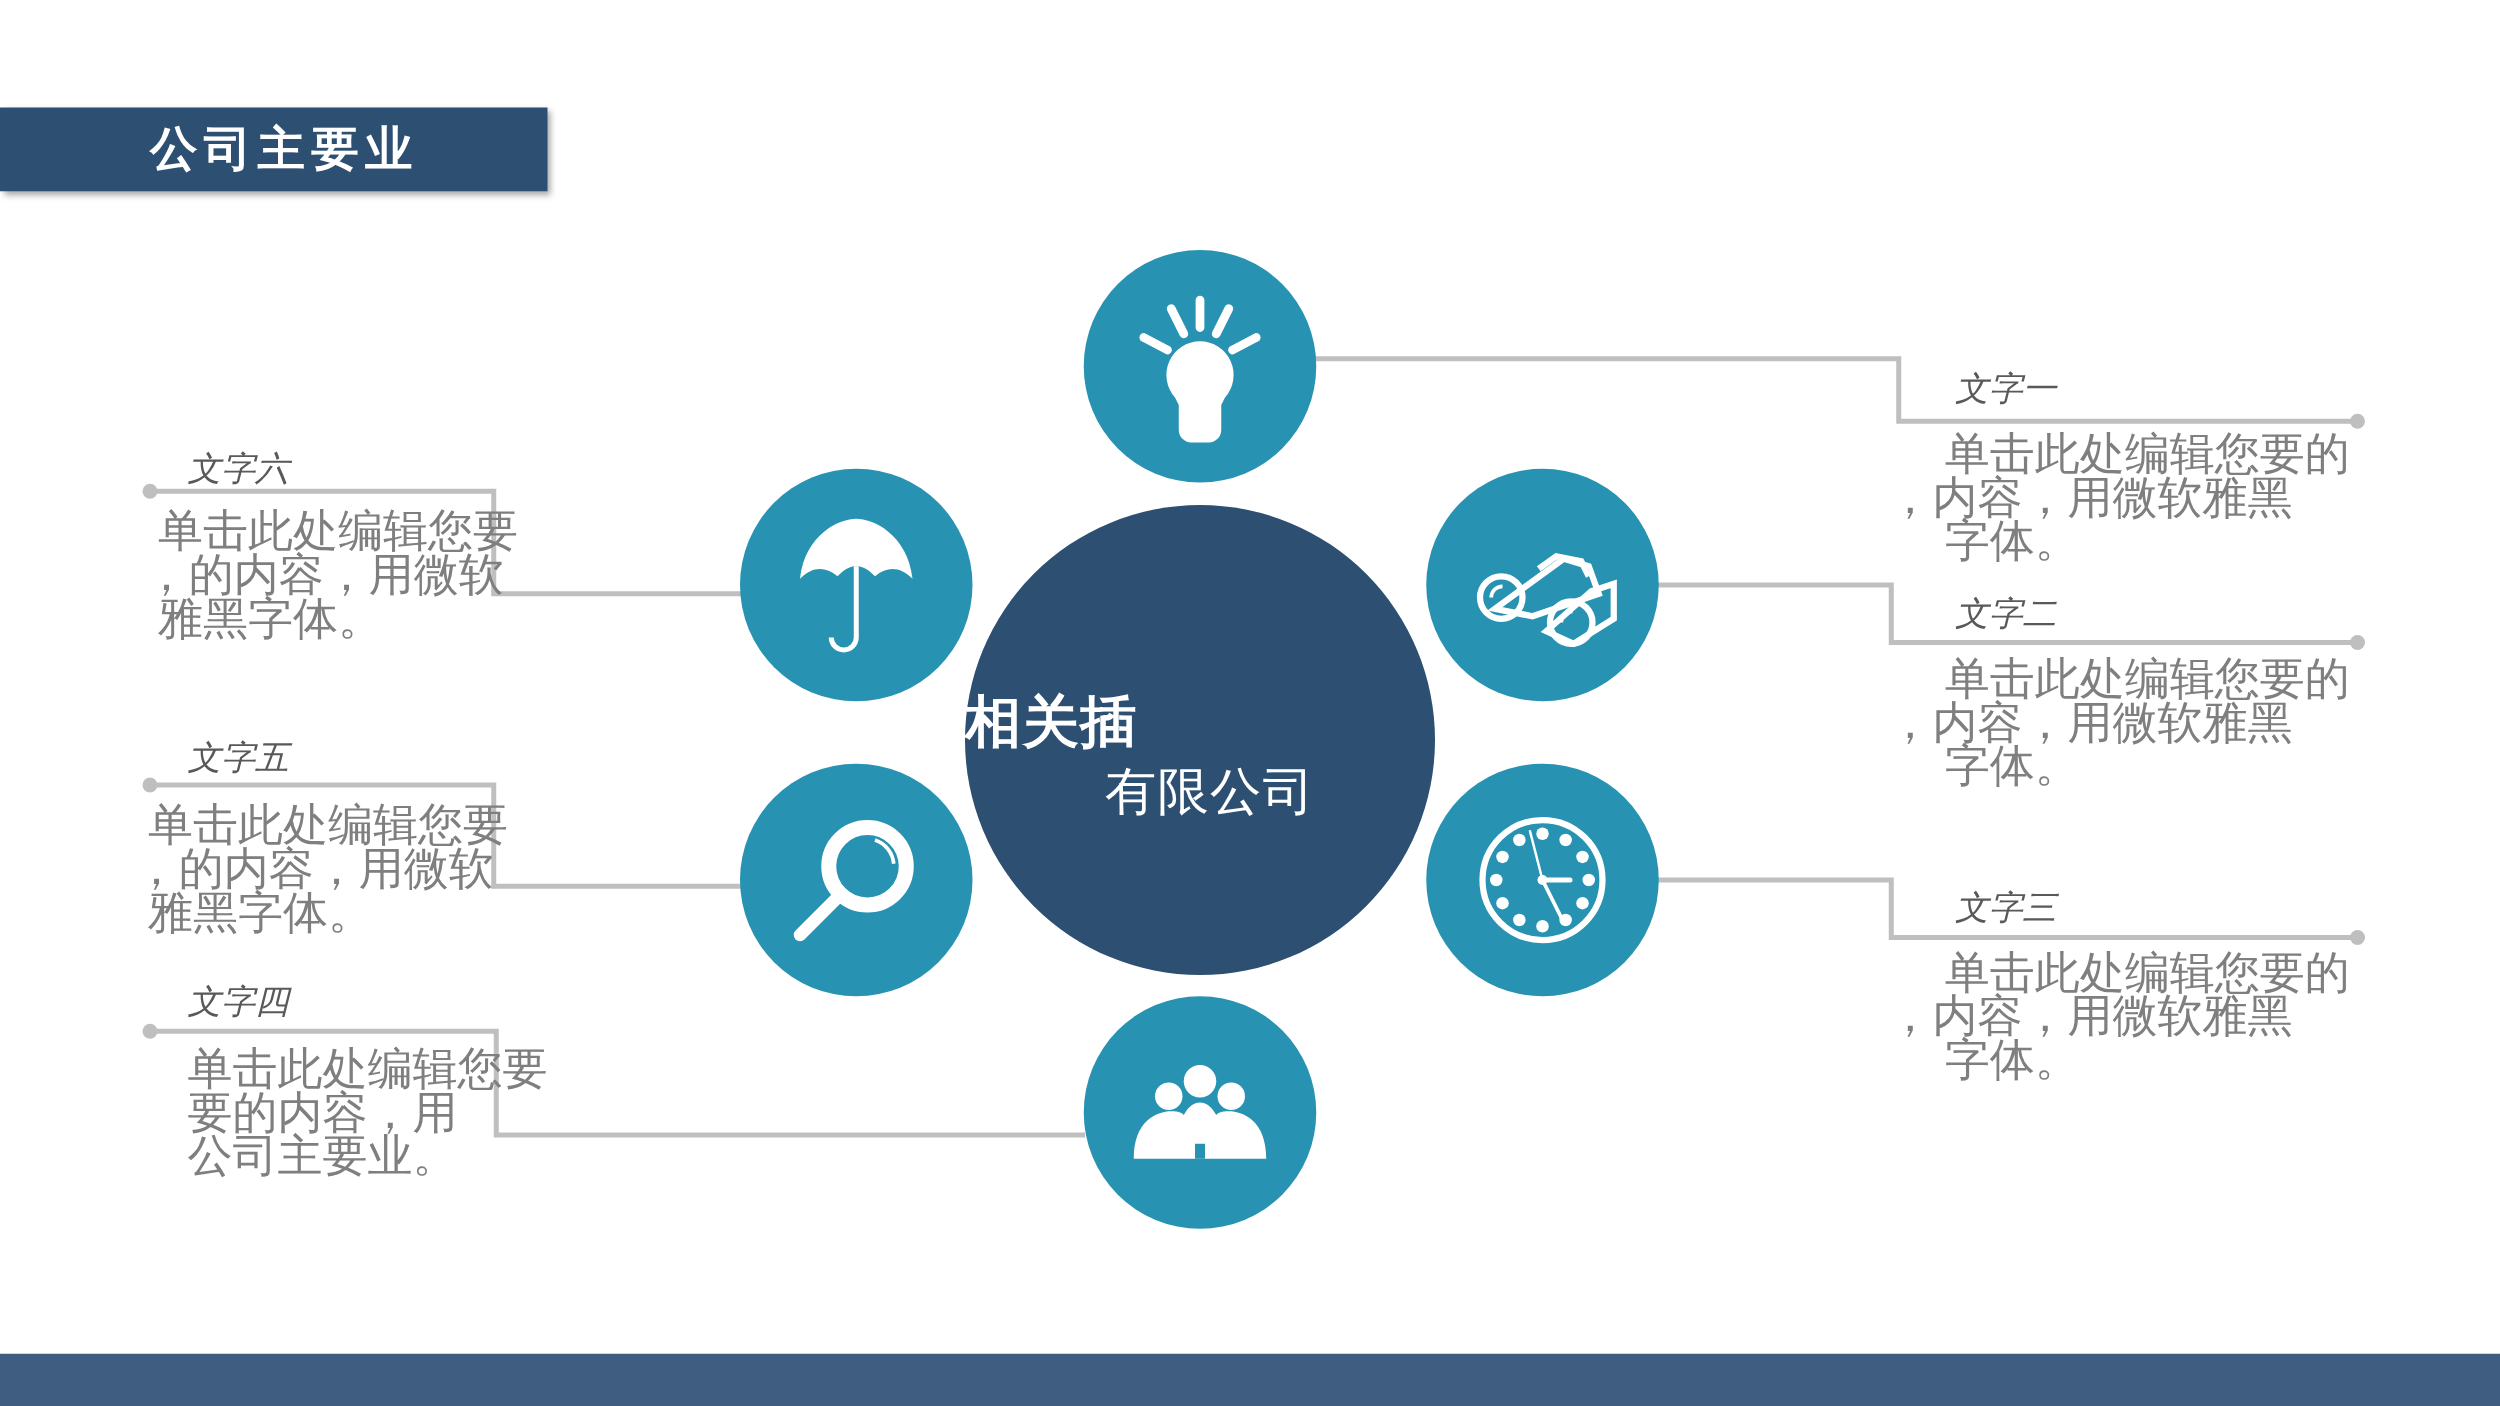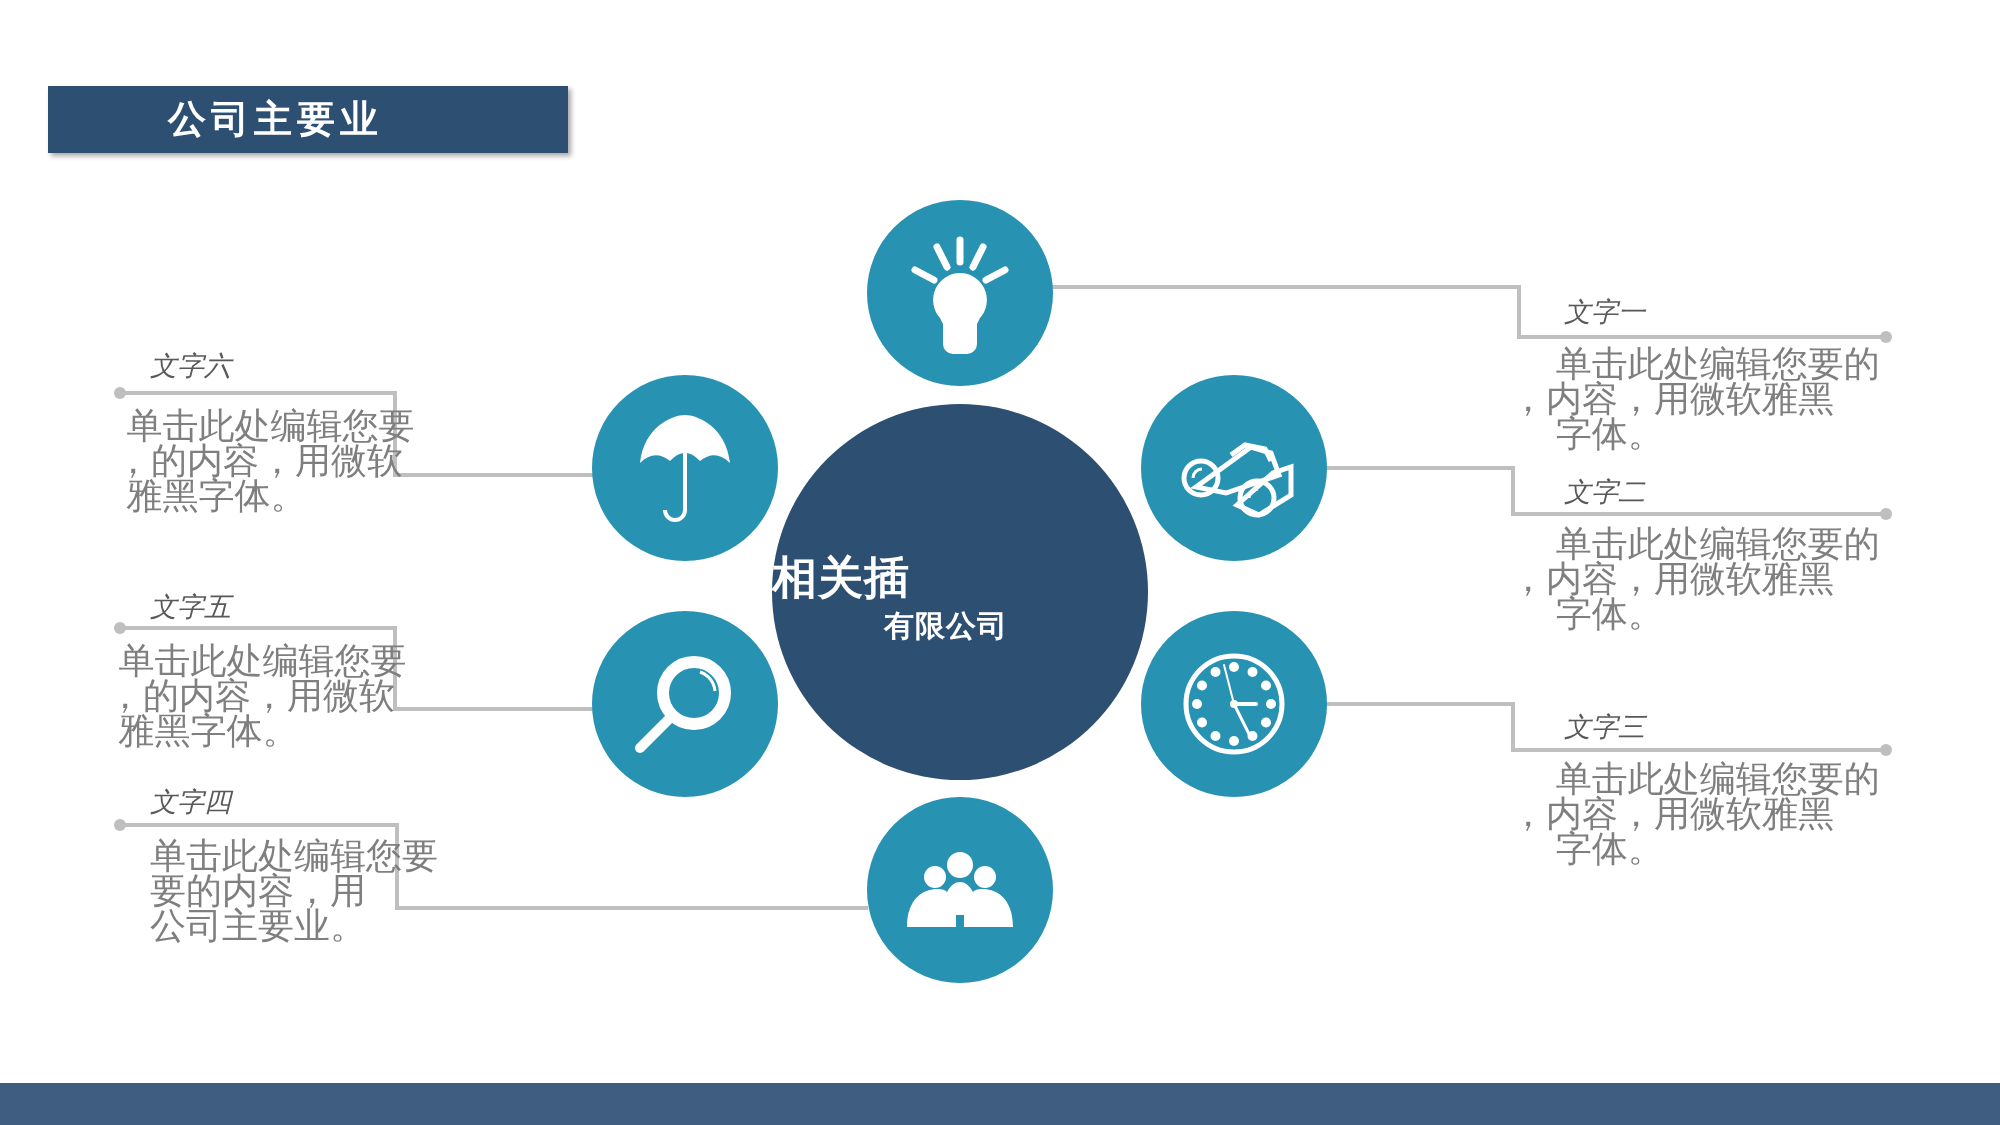--- a/index.html
+++ b/index.html
@@ -1,26 +1,26 @@
 <!DOCTYPE html>
 <html><head>
 <meta charset="utf-8">
 <style>
   html, body { margin:0; padding:0; }
   body { width:2000px; height:1125px; position:relative; overflow:hidden; background:#ffffff;
          font-family:"DejaVu Sans","Liberation Sans",sans-serif; }
   .abs { position:absolute; }
-  .title-bar { left:0; top:86px; width:520px; height:67px; background:#2d4f72;
-               box-shadow:3px 3px 5px rgba(0,0,0,0.35);margin-left:48px; }
+  .title-bar { left:0; top:86px; width:438px; height:67px; background:#2d4f72;
+               box-shadow:3px 3px 5px rgba(0,0,0,0.35); }
   .title-text { position:absolute; left:120px; top:10px; font-size:38px; font-weight:bold; color:#ffffff; letter-spacing:5px; white-space:nowrap; line-height:46px; }
   .big-circle { left:772px; top:404px; width:376px; height:376px; border-radius:50%; background:#2d4f72; }
   .circle { width:186px; height:186px; border-radius:50%; background:#2792b2; }
   .circle svg { position:absolute; left:0; top:0; width:186px; height:186px; }
   .center-line1 { left:640px; top:548px; font-size:45px; font-weight:bold; color:#ffffff; white-space:nowrap; letter-spacing:1px; }
-  .center-line2 { left:884px; top:606px; font-size:30px; font-weight:bold; color:#ffffff; white-space:nowrap; letter-spacing:1px; }
+  .center-line2 { left:884px; top:606px; font-size:41px; font-weight:normal; color:#ffffff; white-space:nowrap; letter-spacing:1px; }
   .lines { left:0; top:0; width:2000px; height:1125px; }
   .heading { font-size:27px; color:#595959; white-space:nowrap; line-height:32px;font-style:italic; }
   .body { font-size:36px; color:#7f7f7f; line-height:35px; white-space:pre; }
   .bottom-bar { left:0; top:1083px; width:2000px; height:42px; background:#3e5d80; }
 </style>
 </head>
 <body>
 
 <div class="abs title-bar">
   <div class="title-text">公司主要业</div>
@@ -134,21 +134,21 @@
 
 <div class="abs heading" style="left:1564px; top:296px;">文字一</div>
 <div class="abs body" style="left:1510px; top:346px;"><div>    单击此处编辑您要的</div><div>，内容，用微软雅黑</div><div>    字体。</div></div>
 
 <div class="abs heading" style="left:1564px; top:476px;">文字二</div>
 <div class="abs body" style="left:1510px; top:526px;"><div>    单击此处编辑您要的</div><div>，内容，用微软雅黑</div><div>    字体。</div></div>
 
 <div class="abs heading" style="left:1564px; top:711px;">文字三</div>
 <div class="abs body" style="left:1510px; top:761px;"><div>    单击此处编辑您要的</div><div>，内容，用微软雅黑</div><div>    字体。</div></div>
 
-<div class="abs heading" style="left:150px; top:350px;">文字六</div>
+<div class="abs heading" style="left:150px; top:360px;">文字六</div>
 <div class="abs body" style="left:115px; top:408px;"><div> 单击此处编辑您要</div><div>，的内容，用微软</div><div> 雅黑字体。</div></div>
 
 <div class="abs heading" style="left:150px; top:591px;">文字五</div>
 <div class="abs body" style="left:107px; top:643px;"><div> 单击此处编辑您要</div><div>，的内容，用微软</div><div> 雅黑字体。</div></div>
 
 <div class="abs heading" style="left:150px; top:786px;">文字四</div>
 <div class="abs body" style="left:150px; top:838px;"><div>单击此处编辑您要</div><div>要的内容，用</div><div>公司主要业。</div></div>
 
 <div class="abs bottom-bar"></div>
 

